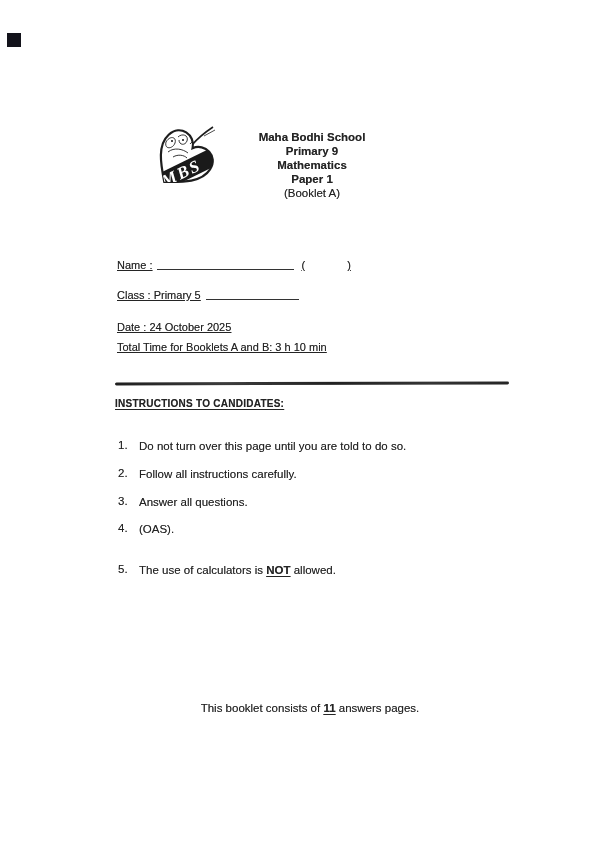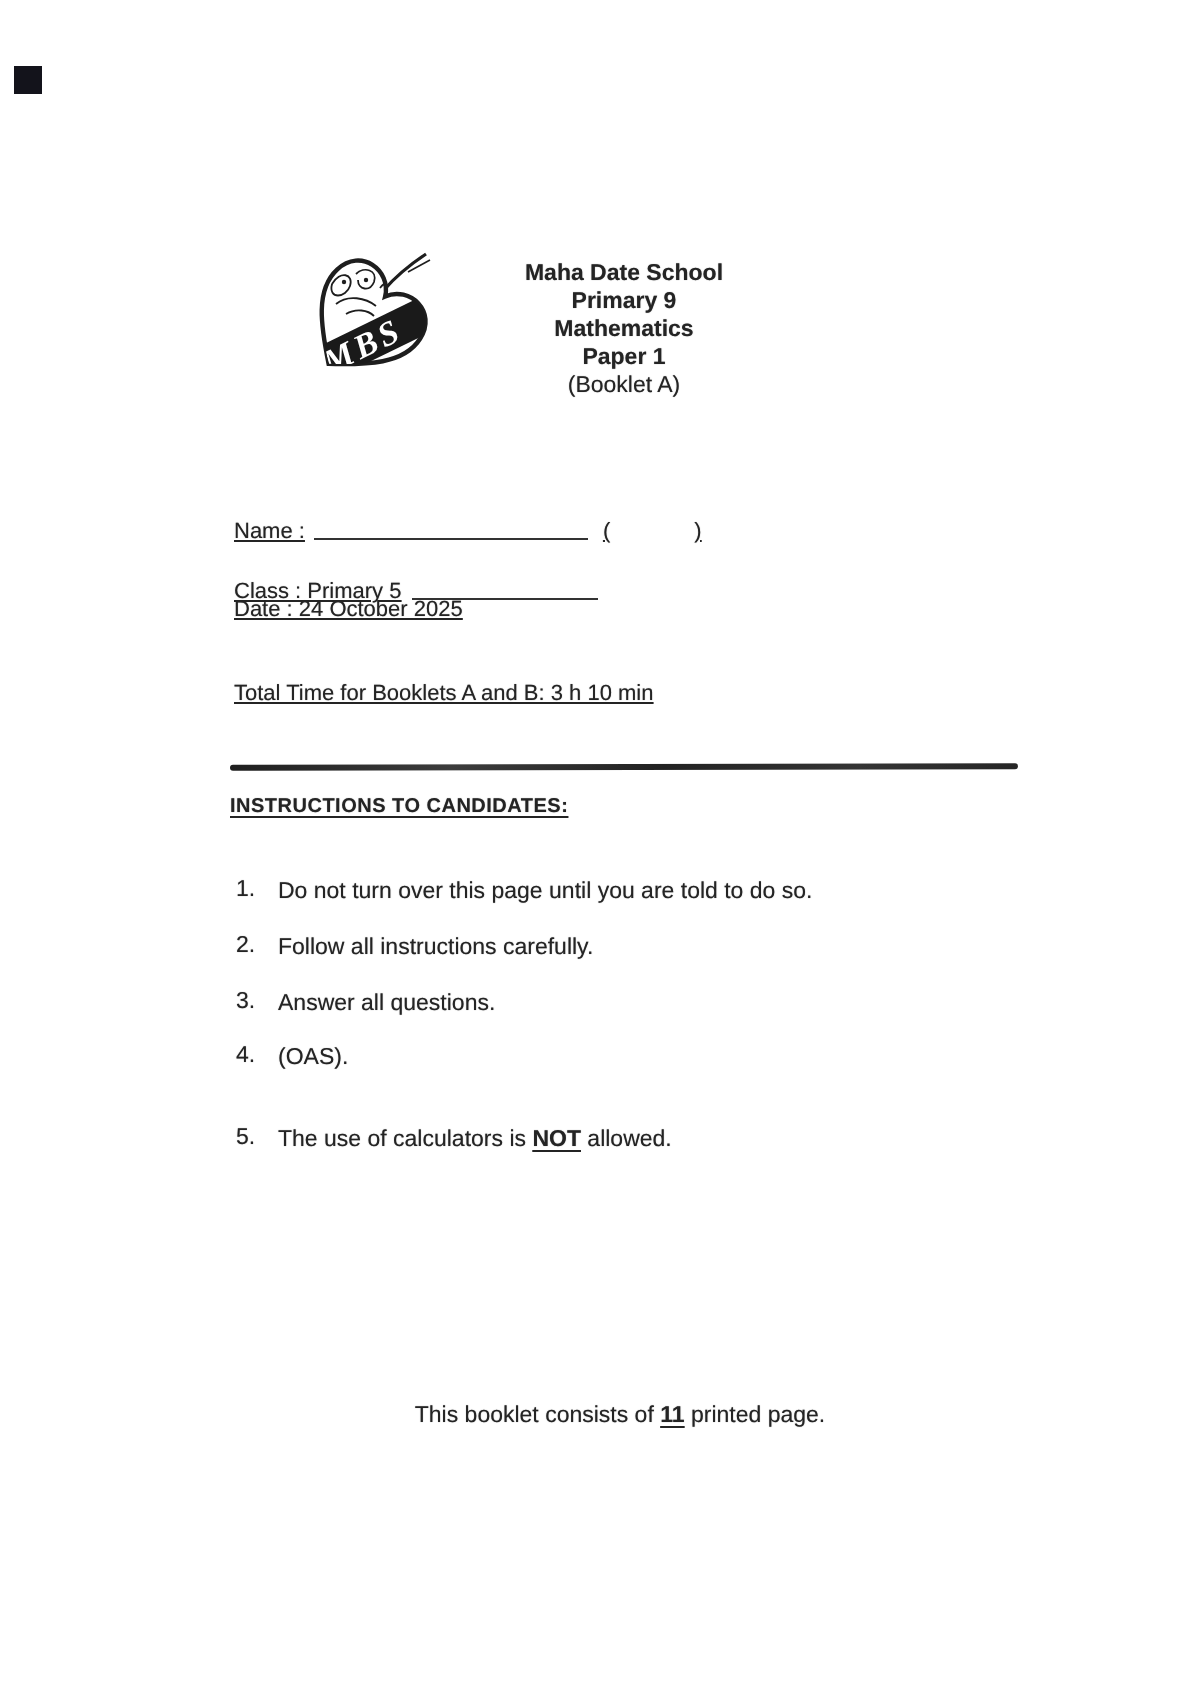--- a/index.html
+++ b/index.html
@@ -14,21 +14,21 @@
   .corner-mark{left:7px;top:33px;width:14px;height:14px;background:#13131b;}
   
   .logo{left:146px;top:124px;width:74px;height:74px;}
   
   .header{left:112px;top:130px;width:400px;text-align:center;font-size:11.5px;line-height:14px;}
   .header .b{font-weight:bold;}
   
   .row{left:117px;font-size:11px;line-height:14px;white-space:nowrap;text-decoration:underline;}
   .row-name{top:258px;}
   .row-class{top:288px;}
-  .row-date{top:298px;}
+  .row-date{top:320px;}
   .row-total{top:340px;}
   .blank{display:inline-block;border-bottom:1.5px solid #333;height:10px;transform:translateY(1px);}
   .blank-name{width:137px;margin-left:5px;}
   .blank-class{width:93px;margin-left:5px;}
   .paren-open{margin-left:7px;}
   .paren-gap{display:inline-block;width:42px;}
   
   .divider{
     left:115px;top:382px;width:394px;height:3px;border-radius:2px;
     background:linear-gradient(90deg,#1f1f1f,#3c3c3c 28%,#222 55%,#343434 80%,#262626);
@@ -78,21 +78,21 @@
       </g>
 
       <g transform="rotate(-26 36 46)">
         <rect x="0" y="39" width="74" height="18" fill="#1a1a1a"></rect>
         <text x="13" y="54" font-family="Liberation Serif, serif" font-size="17" font-weight="bold" font-style="italic" fill="#ffffff" letter-spacing="2">MBS</text>
       </g>
     </g>
   </svg>
 
   <div class="abs header scan">
-    <div class="b">Maha Date School</div>
+    <div class="b">Maha Bodhi School</div>
     <div class="b">Primary 9</div>
     <div class="b">Mathematics</div>
     <div class="b">Paper 1</div>
     <div>(Booklet A)</div>
   </div>
 
   <div class="abs row row-name scan">
     <span>Name :</span><span class="blank blank-name"></span><span class="paren-open">(</span><span class="paren-gap"></span><span>)</span>
   </div>
 
@@ -125,16 +125,16 @@
   <div class="item-text scan i4">
     <div>(OAS).</div>
   </div>
 
   <span class="item-num scan i5">5.</span>
   <div class="item-text scan i5">
     <span>The use of calculators is </span><span class="emph">NOT</span><span> allowed.</span>
   </div>
 
   <div class="abs footer scan">
-    <span>This booklet consists of </span><span class="emph">11</span><span> printed page.</span>
+    <span>This booklet consists of </span><span class="emph">11</span><span> answers pages.</span>
   </div>
 
 </div>
 
 </body></html>

